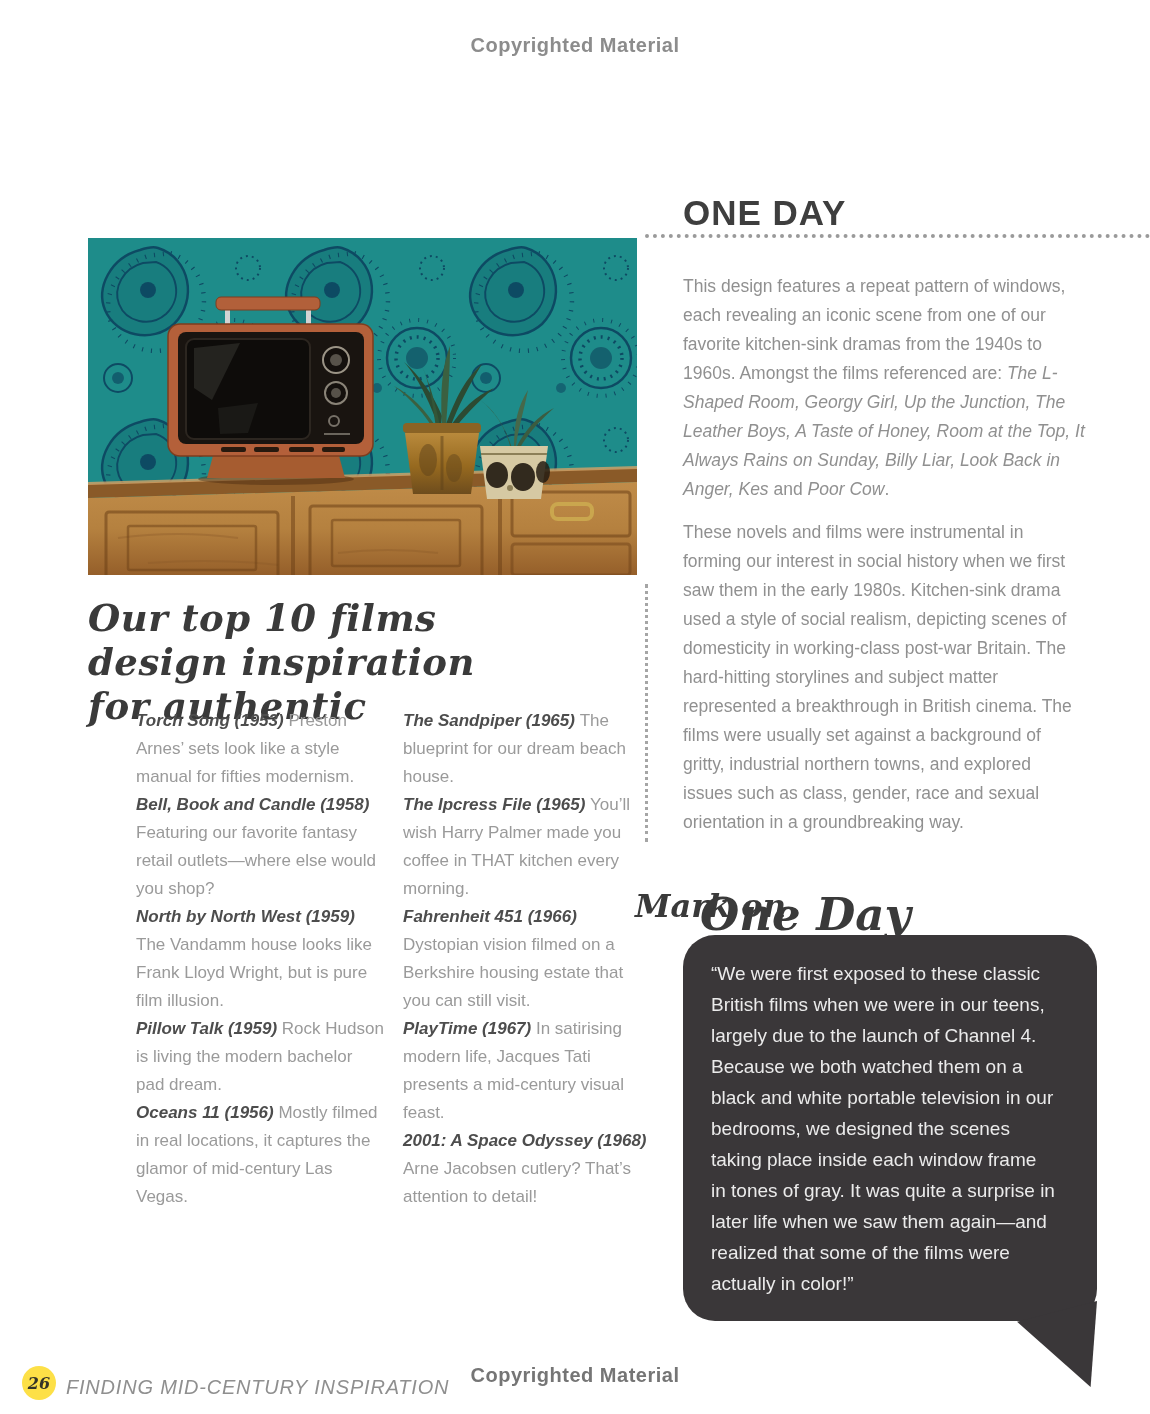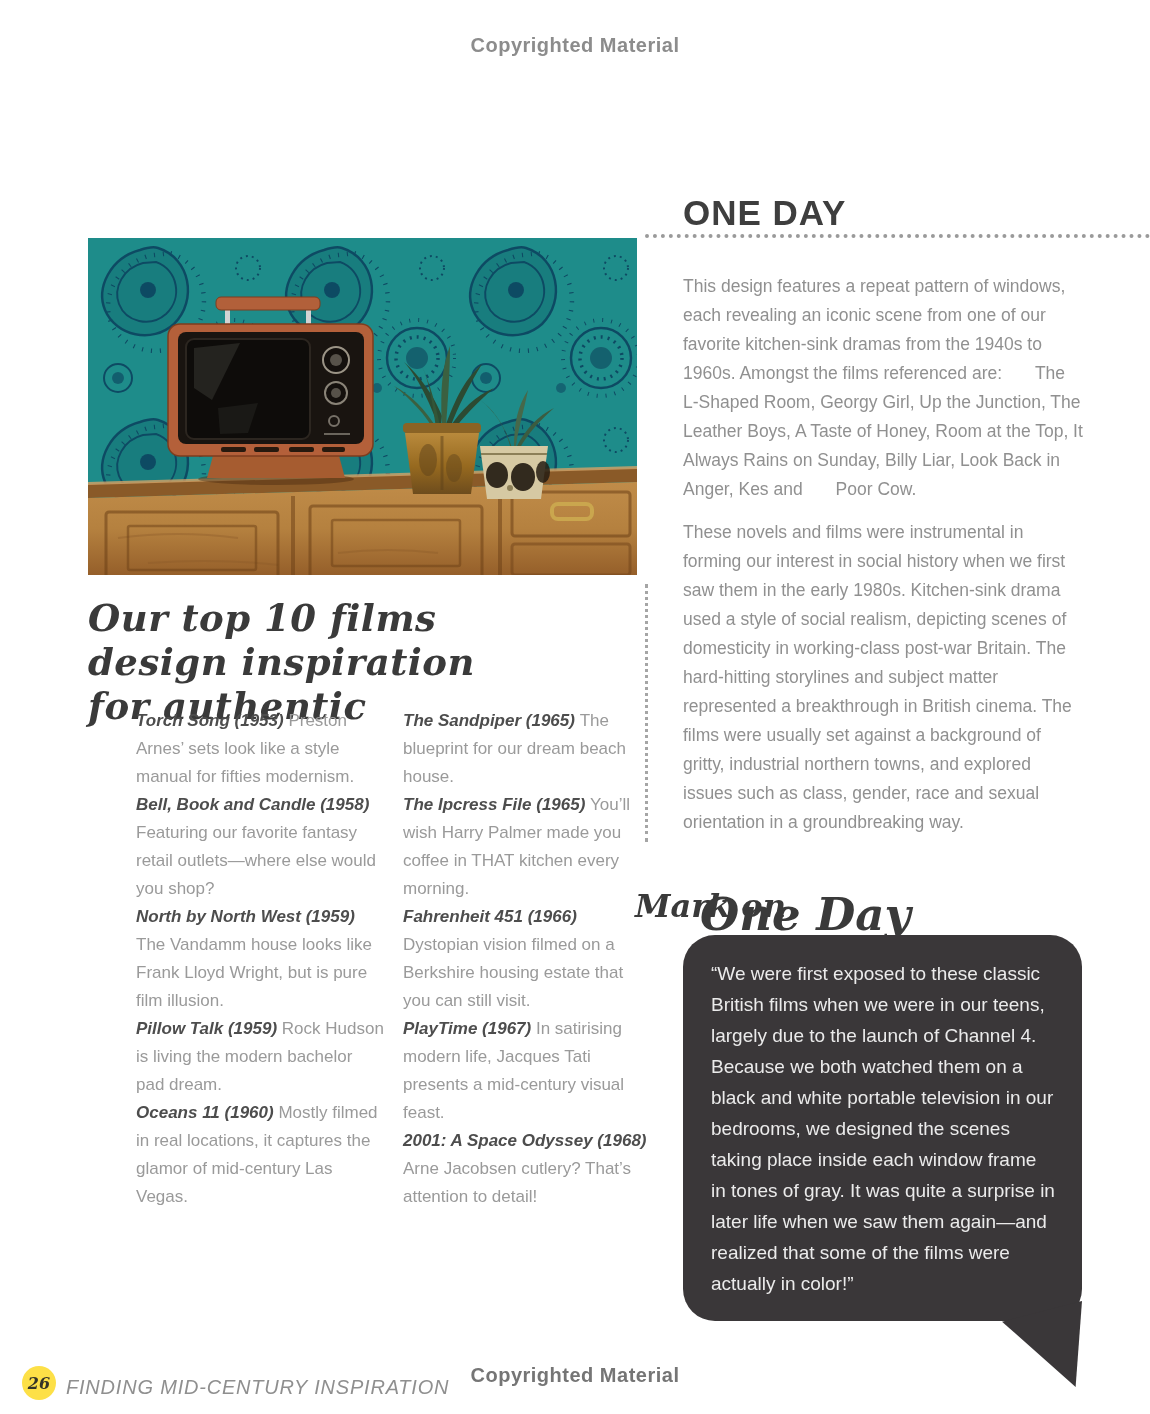--- a/index.html
+++ b/index.html
@@ -19,38 +19,38 @@
   #story-title{position:absolute;left:683px;top:193px;font-size:35px;font-weight:bold;
           color:#3e3e3e;letter-spacing:1px;}
   #dots-h{position:absolute;left:645px;top:234px;width:505px;height:0;
           border-top:4px dotted #9a9a9a;}
   #dots-v{position:absolute;left:645px;top:584px;height:258px;width:0;
           border-left:3px dotted #a5a5a5;}
   .bodytext{position:absolute;left:683px;width:402px;font-size:17.5px;line-height:29px;
             color:#909090;}
   #para1{top:254px;}
   #para2{top:500px;}
-  .it{margin-left:28px;}
+  .it{font-style:italic;}
 
   
   .fatface{font-family:"DejaVu Serif",serif;font-style:italic;font-weight:bold;
            color:#3a3a3a;}
   #films-heading{position:absolute;left:88px;top:596px;font-size:37px;line-height:44px;
                  letter-spacing:.5px;}
   .filmcol{position:absolute;top:707px;width:248px;font-size:17px;line-height:28px;margin-left:48px;}
   #films-col1{left:88px;}
   #films-col2{left:355px;}
   .film{margin:0;color:#9a9a9a;}
   .film-title{font-weight:bold;font-style:italic;color:#4d4d4d;}
 
   
   #quote-h1{position:absolute;left:635px;top:843px;font-size:32px;margin-top:44px;}
   #quote-h2{position:absolute;left:700px;top:888px;font-size:45px;}
   #bubble{position:absolute;left:683px;top:935px;width:344px;background:#3a3739;
-          border-radius:32px;padding:23px 27px 22px 28px;color:#ebebeb;
+          border-radius:32px;padding:23px 42px 22px 28px;color:#ebebeb;
           font-size:19px;line-height:31px;}
   #bubble-tail{position:absolute;right:0px;bottom:-66px;width:80px;height:86px;
           background:#3a3739;clip-path:polygon(0 24%,100% 0,92% 100%);}
 
   
   #page-badge{position:absolute;left:22px;top:1366px;width:34px;height:34px;border-radius:50%;
           background:#fde047;color:#343428;font-family:"DejaVu Serif",serif;font-style:italic;
           font-weight:bold;font-size:16px;display:flex;align-items:center;justify-content:center;}
   #footer-section{position:absolute;left:66px;top:1376px;font-size:20px;color:#8f8f8f;
           letter-spacing:.8px;font-style:italic;}
@@ -170,21 +170,21 @@
   <div id="films-heading" class="fatface">
       <div>Our top 10 films</div>
       <div>design inspiration</div>
       <div>for authentic</div>
     </div>
   <div id="films-col1" class="filmcol">
       <p class="film"><span class="film-title">Torch Song (1953) </span><span>Preston Arnes’ sets look like a style manual for fifties modernism.</span></p>
       <p class="film"><span class="film-title">Bell, Book and Candle (1958) </span><span>Featuring our favorite fantasy retail outlets—where else would you shop?</span></p>
       <p class="film"><span class="film-title">North by North West (1959) </span><span>The Vandamm house looks like Frank Lloyd Wright, but is pure film illusion.</span></p>
       <p class="film"><span class="film-title">Pillow Talk (1959) </span><span>Rock Hudson is living the modern bachelor pad dream.</span></p>
-      <p class="film"><span class="film-title">Oceans 11 (1960) </span><span>Mostly filmed in real locations, it captures the glamor of mid-century Las Vegas.</span></p>
+      <p class="film"><span class="film-title">Oceans 11 (1956) </span><span>Mostly filmed in real locations, it captures the glamor of mid-century Las Vegas.</span></p>
     </div>
   <div id="films-col2" class="filmcol">
       <p class="film"><span class="film-title">The Sandpiper (1965) </span><span>The blueprint for our dream beach house.</span></p>
       <p class="film"><span class="film-title">The Ipcress File (1965) </span><span>You’ll wish Harry Palmer made you coffee in THAT kitchen every morning.</span></p>
       <p class="film"><span class="film-title">Fahrenheit 451 (1966) </span><span>Dystopian vision filmed on a Berkshire housing estate that you can still visit.</span></p>
       <p class="film"><span class="film-title">PlayTime (1967) </span><span>In satirising modern life, Jacques Tati presents a mid-century visual feast.</span></p>
       <p class="film"><span class="film-title">2001: A Space Odyssey (1968) </span><span>Arne Jacobsen cutlery? That’s attention to detail!</span></p>
     </div>
 
   <div id="quote-h1" class="fatface">Mark on</div>

